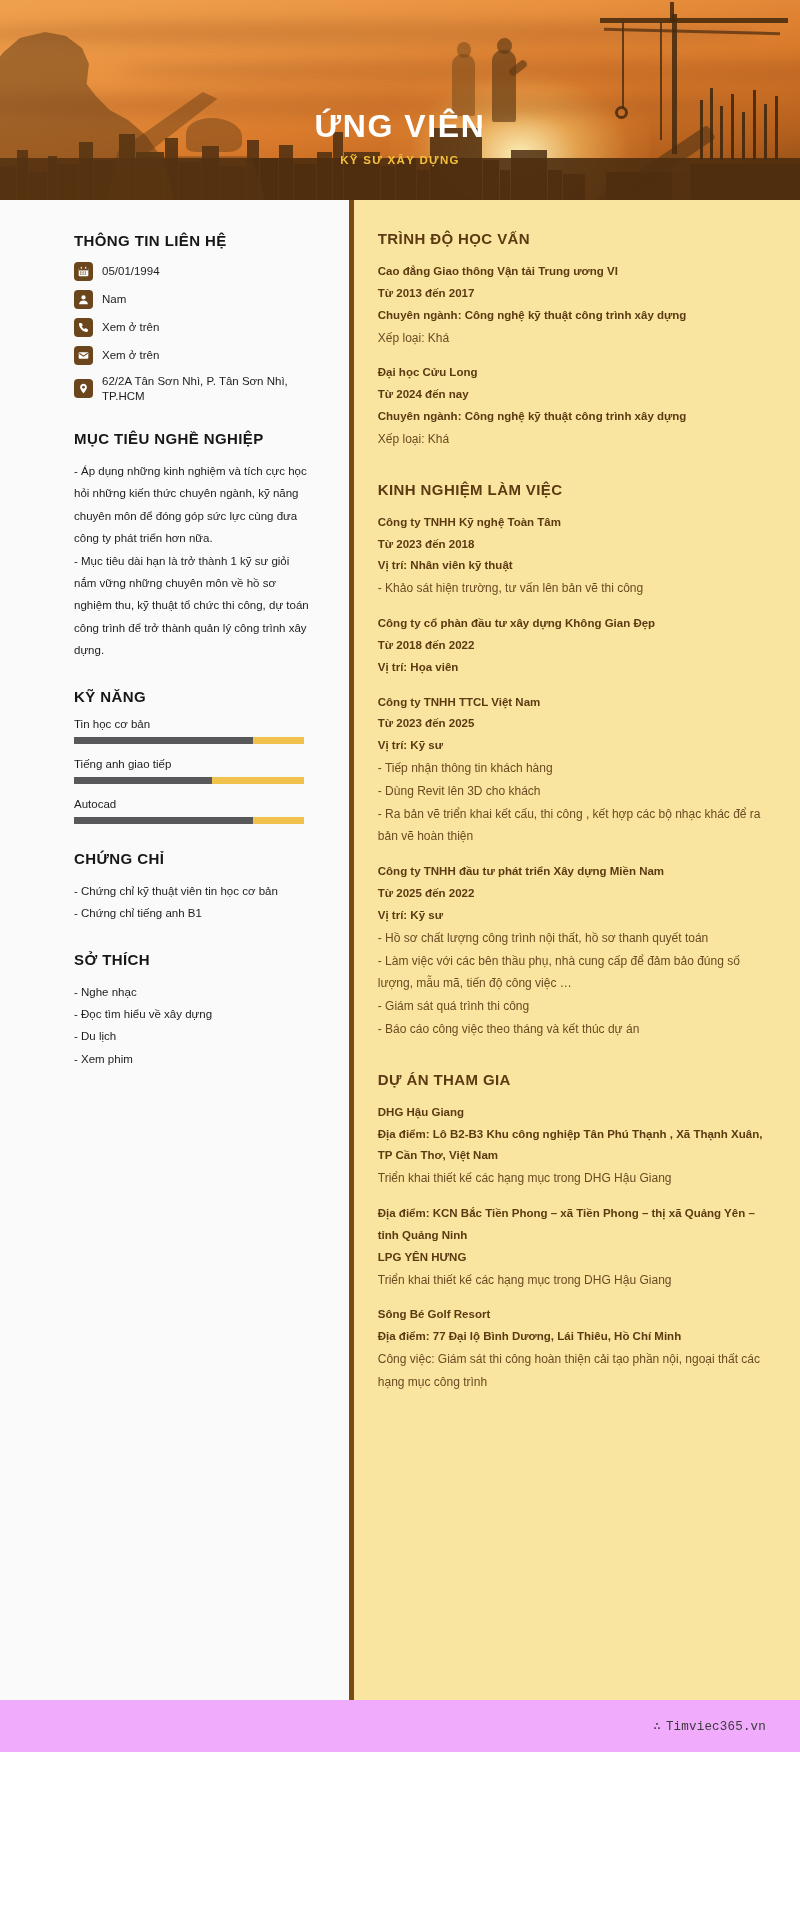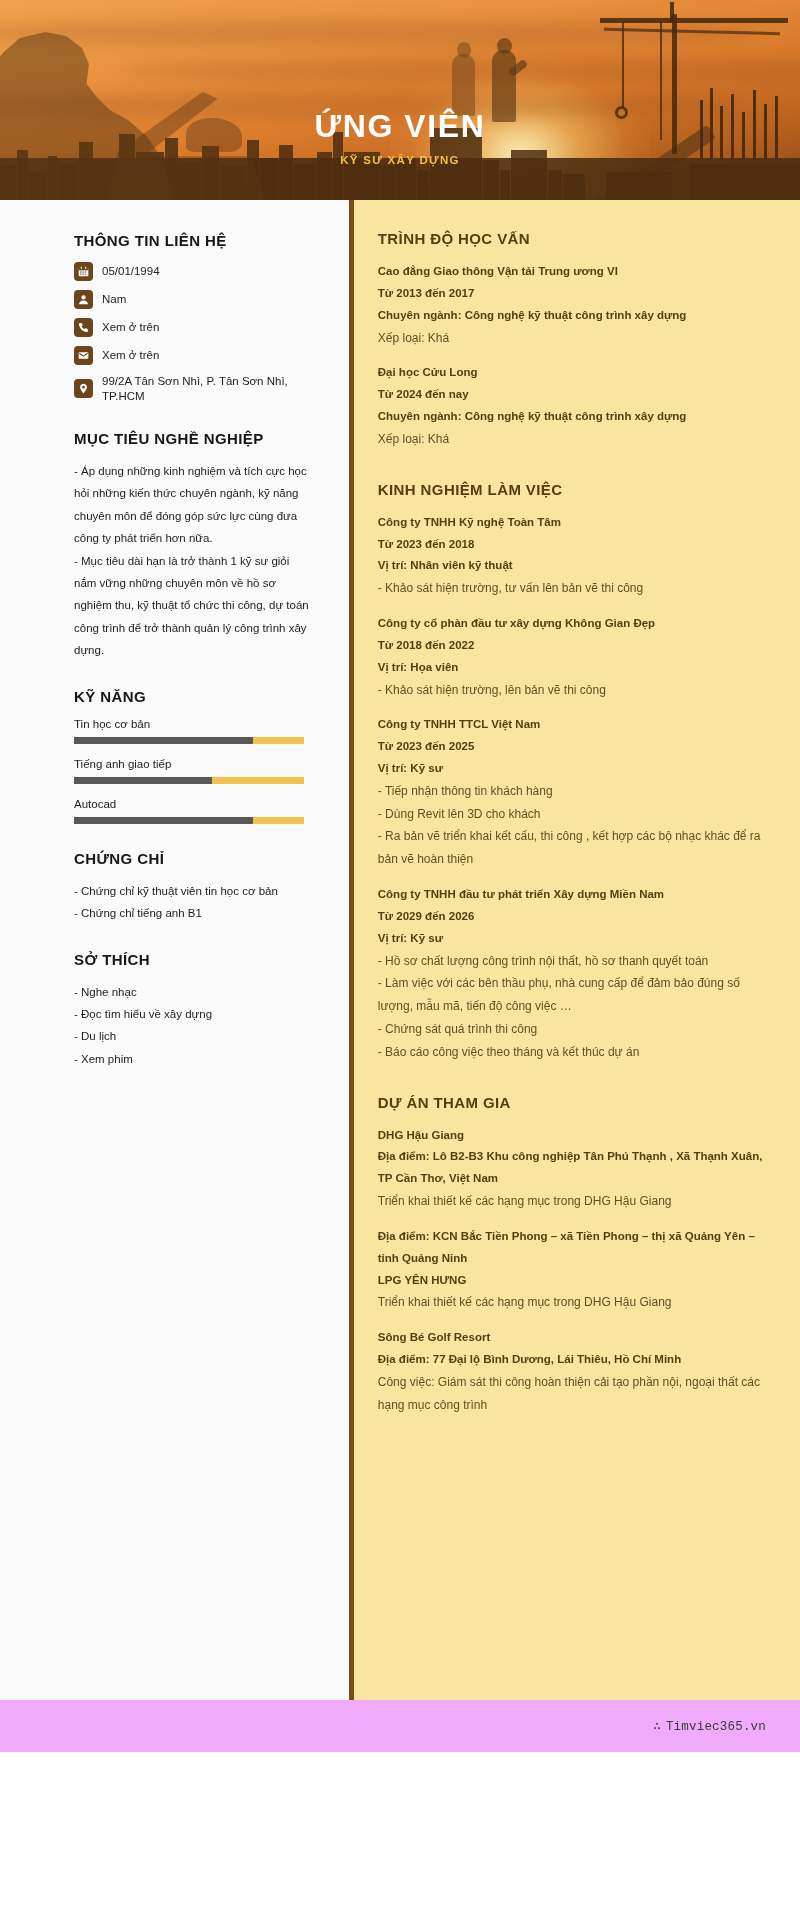--- a/index.html
+++ b/index.html
@@ -403,21 +403,21 @@
           <span class="ctext">Xem ở trên</span>
         </div>
 
         <div class="contact-row">
           <span class="cicon">
             <svg width="11" height="11" viewBox="0 0 16 16">
                 <path d="M8 1.1c-2.7 0-4.9 2.2-4.9 4.9 0 3.6 4.9 8.9 4.9 8.9s4.9-5.3 4.9-8.9c0-2.7-2.2-4.9-4.9-4.9z" fill="#fff"></path>
                 <circle cx="8" cy="6" r="1.9" fill="#6b451b"></circle>
               </svg>
           </span>
-          <span class="ctext">99/2A Tân Sơn Nhì, P. Tân Sơn Nhì, TP.HCM</span>
+          <span class="ctext">62/2A Tân Sơn Nhì, P. Tân Sơn Nhì, TP.HCM</span>
         </div>
       </div>
 
       <div class="sec">
         <div class="h-left">MỤC TIÊU NGHỀ NGHIỆP</div>
         <div class="p-left"> - Áp dụng những kinh nghiệm và tích cực học hỏi những kiến thức chuyên ngành, kỹ năng chuyên môn để đóng góp sức lực cùng đưa công ty phát triển hơn nữa.</div>
         <div class="p-left">- Mục tiêu dài hạn là trở thành 1 kỹ sư giỏi nắm vững những chuyên môn về hồ sơ nghiệm thu, kỹ thuật tổ chức thi công, dự toán công trình để trở thành quản lý công trình xây dựng.</div>
       </div>
 
       <div class="sec">
@@ -489,39 +489,38 @@
             <div class="r-bold">Công ty TNHH Kỹ nghệ Toàn Tâm</div>
             <div class="r-bold">Từ 2023 đến 2018</div>
             <div class="r-bold">Vị trí: Nhân viên kỹ thuật</div>
             <div class="r-norm">- Khảo sát hiện trường, tư vấn lên bản vẽ thi công</div>
           </div>
 
           <div class="entry">
             <div class="r-bold">Công ty cổ phàn đầu tư xây dựng Không Gian Đẹp</div>
             <div class="r-bold">Từ 2018 đến 2022</div>
             <div class="r-bold">Vị trí: Họa viên</div>
-            <div class="r-norm"> - Khảo sát hiện trường, lên bản vẽ thi công</div>
           </div>
 
           <div class="entry">
             <div class="r-bold">Công ty TNHH TTCL Việt Nam</div>
             <div class="r-bold">Từ 2023 đến 2025</div>
             <div class="r-bold">Vị trí: Kỹ sư</div>
             <div class="r-norm"> - Tiếp nhận thông tin khách hàng</div>
             <div class="r-norm">- Dùng Revit lên 3D cho khách</div>
             <div class="r-norm">- Ra bản vẽ triển khai kết cấu, thi công , kết hợp các bộ nhạc khác để ra bản vẽ hoàn thiện</div>
           </div>
 
           <div class="entry">
             <div class="r-bold">Công ty TNHH đầu tư phát triển Xây dựng Miền Nam</div>
-            <div class="r-bold">Từ 2029 đến 2026</div>
+            <div class="r-bold">Từ 2025 đến 2022</div>
             <div class="r-bold">Vị trí: Kỹ sư</div>
             <div class="r-norm"> - Hồ sơ chất lượng công trình nội thất, hồ sơ thanh quyết toán</div>
             <div class="r-norm">- Làm việc với các bên thầu phụ, nhà cung cấp để đảm bảo đúng số lượng, mẫu mã, tiến độ công việc …</div>
-            <div class="r-norm">- Chứng sát quá trình thi công</div>
+            <div class="r-norm">- Giám sát quá trình thi công</div>
             <div class="r-norm">- Báo cáo công việc theo tháng và kết thúc dự án</div>
           </div>
         </div>
 
         <div class="sec-right">
           <div class="h-right">DỰ ÁN THAM GIA</div>
 
           <div class="entry">
             <div class="r-bold">DHG Hậu Giang</div>
             <div class="r-bold">Địa điểm: Lô B2-B3 Khu công nghiệp Tân Phú Thạnh , Xã Thạnh Xuân, TP Cần Thơ, Việt Nam</div>

